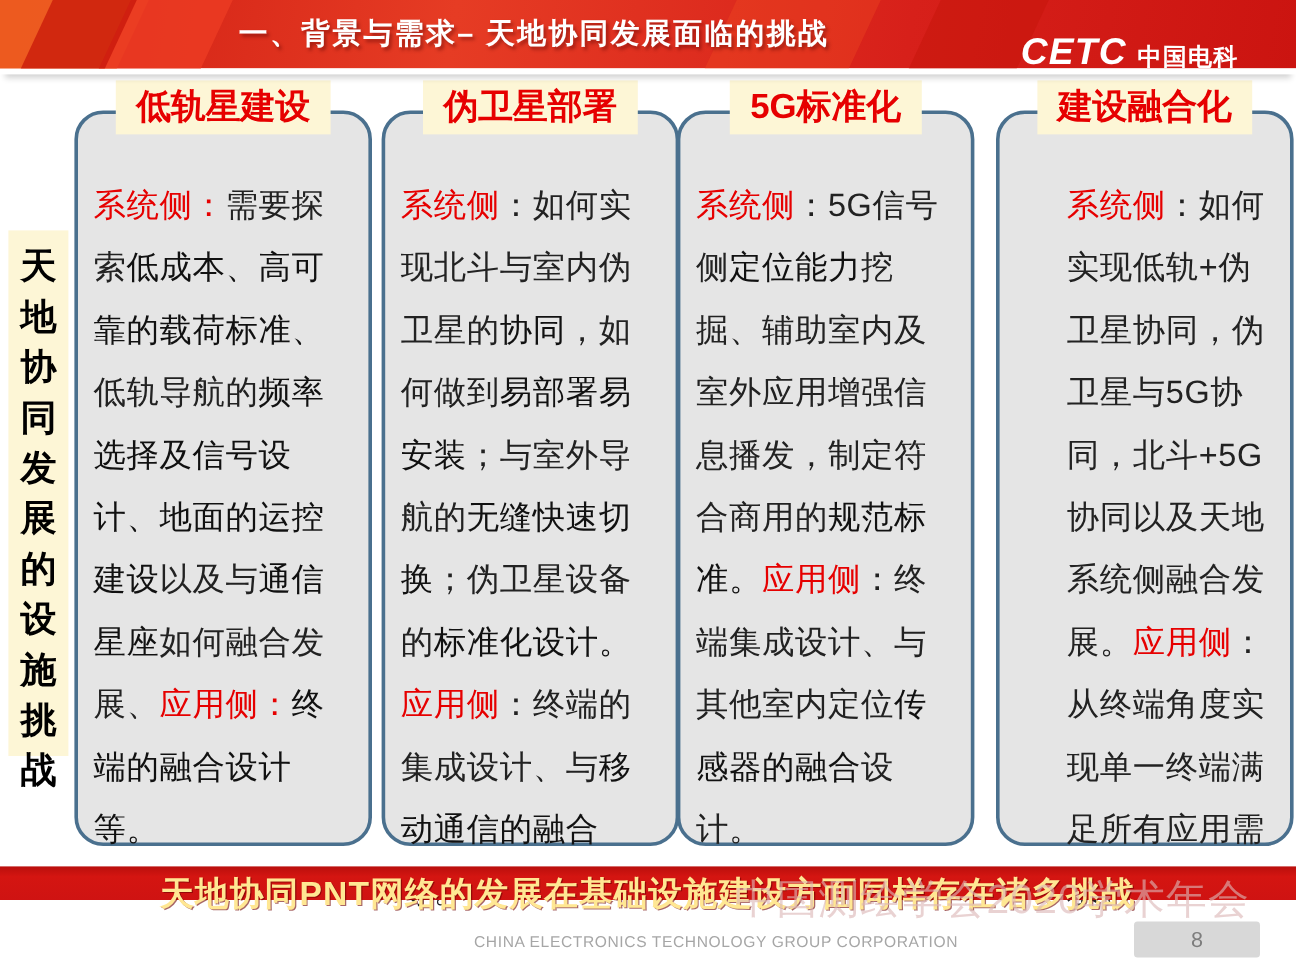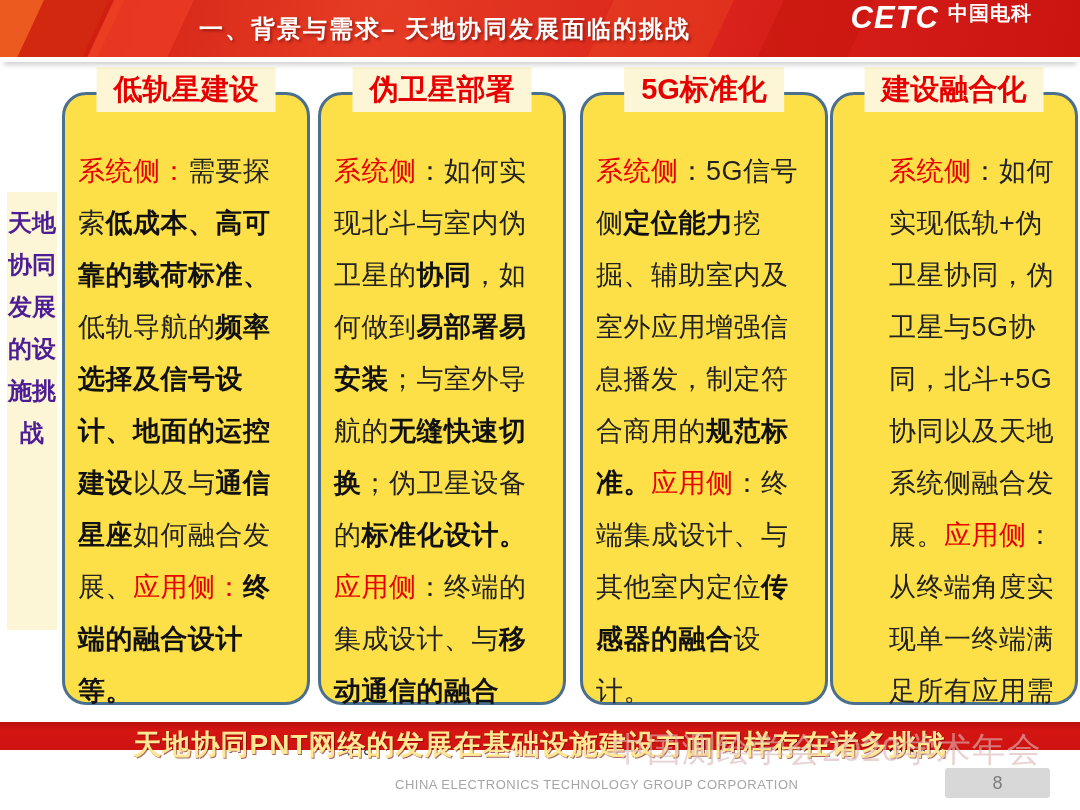--- a/index.html
+++ b/index.html
@@ -21,48 +21,48 @@
   .p2{left:95px;width:85px;background:#ea3a22;opacity:.9;}
   .p3{left:30px;width:70px;height:40px;top:-8px;background:#c41309;opacity:.7;}
   .p4{left:600px;width:120px;background:#f04e23;opacity:.35;}
   .p5{left:770px;width:90px;background:#c41309;opacity:.45;}
   .banner h1{
     position:absolute;left:60px;right:250px;top:0;height:57px;margin:0;
     line-height:57px;text-align:center;
     color:#ffffff;font-size:24px;font-weight:700;letter-spacing:2px;
     text-shadow:2px 2px 3px rgba(80,0,0,.45);
   }
-  .logo{position:absolute;right:48px;top:0;height:61px;display:flex;align-items:flex-start;gap:9px;}
+  .logo{position:absolute;right:48px;top:0;height:61px;display:flex;align-items:flex-end;gap:9px;}
   .logo-en{color:#fff;font-size:31px;font-weight:900;letter-spacing:1px;font-style:italic;}
   .logo-cn{color:#fff;font-size:20px;font-weight:700;letter-spacing:1px;}
   
   .side-label{
     position:absolute;left:7px;top:192px;width:50px;height:438px;
-    background:#fdf6d6;color:#4c1d95;font-weight:700;font-size:24px;
+    background:#fdf6d6;color:#000000;font-weight:700;font-size:30px;
     line-height:42px;text-align:center;word-break:break-all;
     padding-top:10px;box-sizing:border-box;
   }
   
   .card{
     position:absolute;top:92px;width:248px;height:613px;
-    background:#fde047;border:3px solid #4a708e;border-radius:24px;
+    background:#e5e5e5;border:3px solid #4a708e;border-radius:24px;
     box-sizing:border-box;
   }
-  .card1{left:62px;}  .card2{left:318px;}  .card3{left:580px;}  .card4{left:830px;padding-left:43px;}
+  .card1{left:62px;}  .card2{left:318px;}  .card3{left:564px;}  .card4{left:830px;padding-left:43px;}
   .card-header{
     position:absolute;top:-28px;left:50%;transform:translateX(-50%);
     background:#fdf6d6;color:#e60000;font-weight:700;font-size:29px;
     height:45px;line-height:45px;padding:0 17px;white-space:nowrap;z-index:3;
   }
   .card-body{
     padding:50px 11px 0 13px;font-size:27px;line-height:52px;
     color:#222222;letter-spacing:.5px;
   }
   .seg-label{color:#e60000;font-weight:400;}
-  .seg-bold{color:#111111;font-weight:700;}
+  .seg-bold{color:#111111;font-weight:400;}
   .seg-normal{color:#222222;font-weight:400;}
   
   .bottom-band{
     position:absolute;left:0;top:722px;width:1080px;height:28px;
     background:linear-gradient(#b90f0c,#d41511 30%,#cf1312);
     z-index:4;
   }
   .bottom-band .band-text{
     position:absolute;left:0;right:0;top:0;height:45px;line-height:45px;
     text-align:center;color:#ffe793;font-size:28px;font-weight:700;

